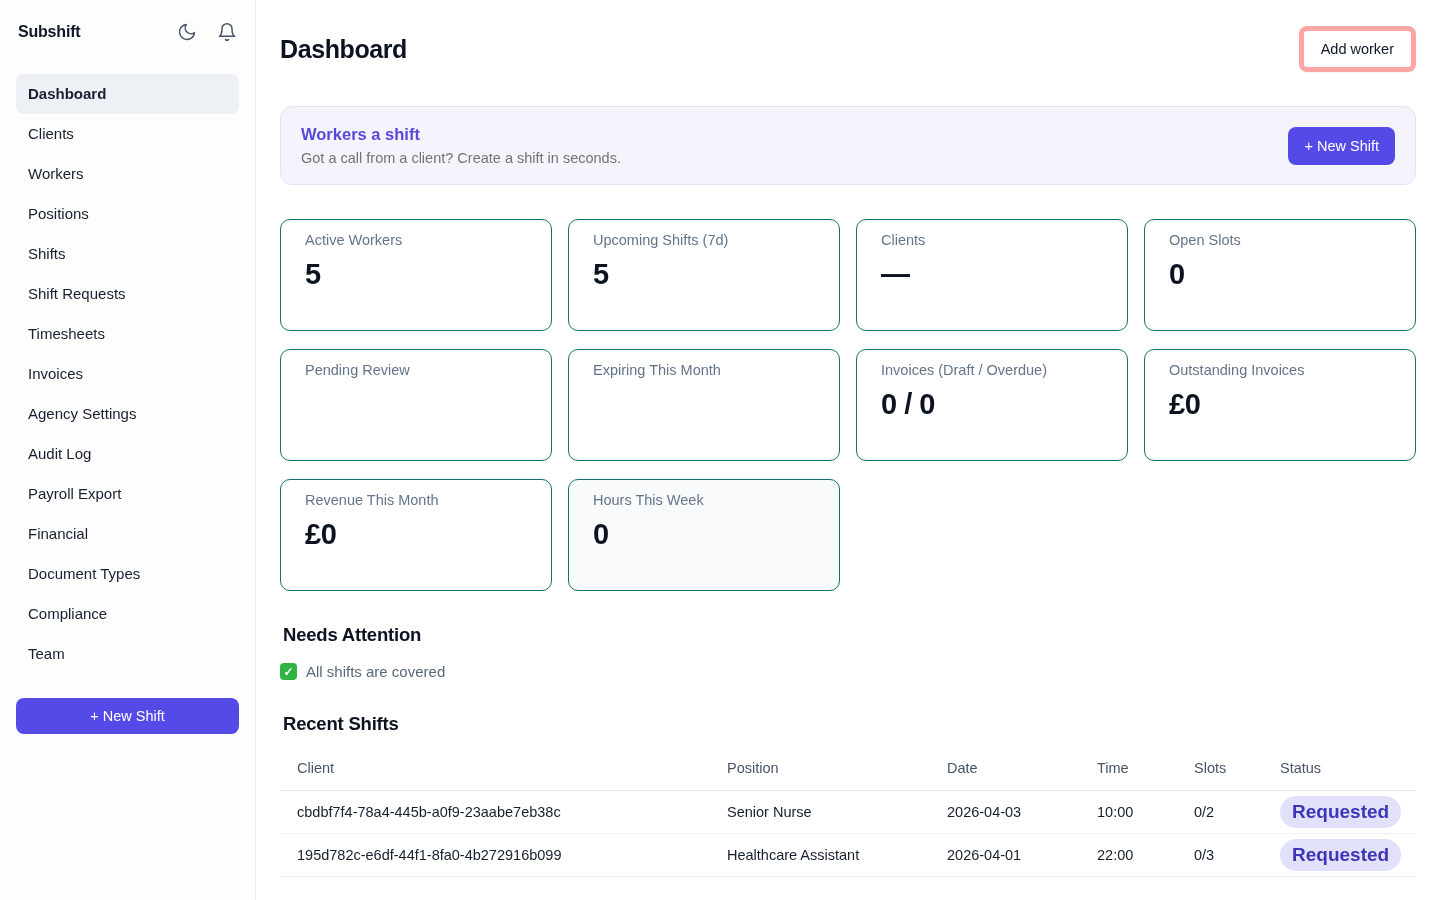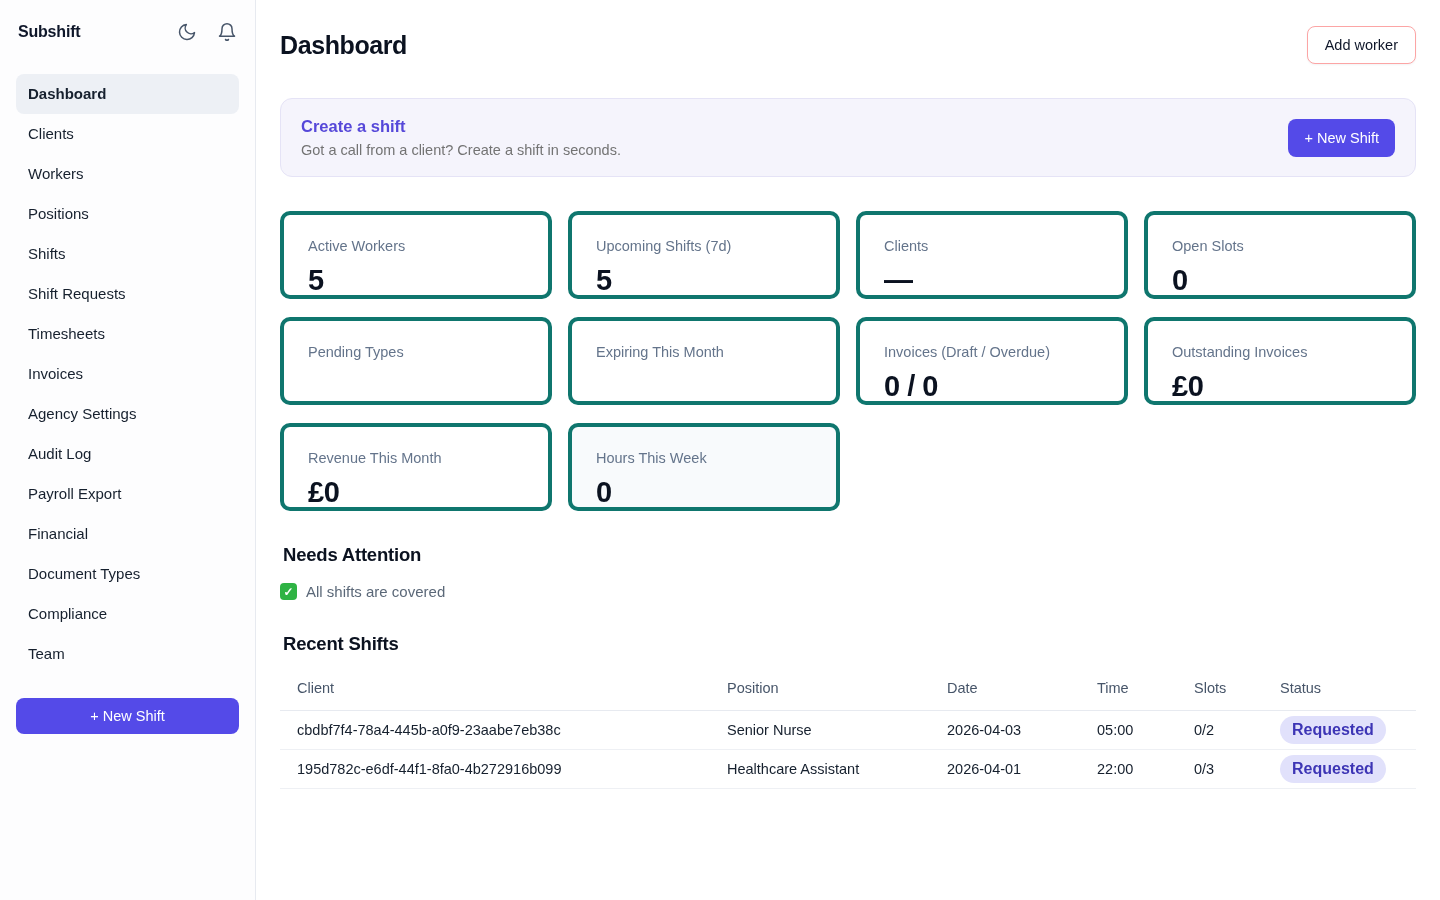--- a/index.html
+++ b/index.html
@@ -32,21 +32,21 @@
     margin-top: 24px; width: 100%; background: #544ae8; color: #fff;
     border: none; border-radius: 8px; padding: 10px 0;
     font-family: inherit; font-size: 14.5px; font-weight: 500; cursor: pointer;
   }
 
   
   .main { flex: 1; padding: 26px 24px 0; overflow: hidden; }
   .main-header { display: flex; align-items: center; justify-content: space-between; }
   .page-title { margin: 0; font-size: 25px; font-weight: 700; letter-spacing: -0.4px; color: #0b1220; }
   .add-worker-btn {
-    background: #fff; border: 1px solid #fca5a5; border-radius: 8px;
+    background: #fff; border: 5px solid #fca5a5; border-radius: 8px;
     padding: 10px 17px; font-family: inherit; font-size: 14.5px; font-weight: 500;
     color: #0f172a; cursor: pointer; box-shadow: 0 1px 2px rgba(16,24,40,.05);
   }
 
   .banner {
     margin-top: 34px; background: #f5f4fc; border: 1px solid #e5e3f6;
     border-radius: 12px; padding: 18px 20px;
     display: flex; align-items: center; justify-content: space-between;
   }
   .banner-title { color: #5648d9; font-size: 16.5px; font-weight: 700; margin-bottom: 6px; }
@@ -54,22 +54,22 @@
   .banner-btn {
     background: #544ae8; color: #fff; border: none; border-radius: 8px;
     padding: 11px 16px; font-family: inherit; font-size: 14.5px; font-weight: 500; cursor: pointer;
   }
 
   .stats {
     margin-top: 34px; display: grid;
     grid-template-columns: repeat(4, 1fr); gap: 18px 16px;
   }
   .stat-card {
-    background: #fff; border: 4px solid #0f766e; border-radius: 10px;
-    padding: 23px 24px; height: 88px;
+    background: #fff; border: 1px solid #0f766e; border-radius: 10px;
+    padding: 12px 24px; height: 112px;
   }
   .stat-card.tinted { background: #f8fafc; }
   .stat-label { color: #64748b; font-size: 14.5px; }
   .stat-value { margin-top: 10px; font-size: 29px; font-weight: 700; letter-spacing: -0.5px; color: #0b1220; min-height: 34px; }
 
   .section-title { margin: 33px 3px 0; font-size: 18.5px; font-weight: 700; color: #0b1220; letter-spacing: -0.2px; }
   .attention-row { margin-top: 17px; display: flex; align-items: center; gap: 9px; color: #5b6878; font-size: 15px; }
   .check-icon {
     width: 17px; height: 17px; background: #2fb344; border-radius: 4px;
     color: #fff; font-size: 12px; font-weight: 700;
@@ -80,21 +80,21 @@
   table.shifts thead th {
     text-align: left; color: #475569; font-size: 14.5px; font-weight: 500;
     padding: 12px 0 14px; border-bottom: 1px solid #e7eaf0;
   }
   table.shifts th:first-child, table.shifts td:first-child { padding-left: 17px; }
   table.shifts tbody td {
     font-size: 14.5px; color: #16202e; padding: 5px 0;
     border-bottom: 1px solid #eef0f4;
   }
   .badge {
-    background: #e1e1fb; color: #3d35b5; font-size: 16px; font-weight: 600;
+    background: #e1e1fb; color: #3d35b5; font-size: 19px; font-weight: 600;
     padding: 5px 12px; border-radius: 999px; display: inline-block;
   }
 </style>
 </head>
 <body>
 
 <div class="app">
 
   <aside class="sidebar">
     <div class="sidebar-header">
@@ -135,21 +135,21 @@
 
   <main class="main">
 
     <div class="main-header">
       <h1 class="page-title">Dashboard</h1>
       <button class="add-worker-btn">Add worker</button>
     </div>
 
     <div class="banner">
       <div>
-        <div class="banner-title">Create a shift</div>
+        <div class="banner-title">Workers a shift</div>
         <div class="banner-sub">Got a call from a client? Create a shift in seconds.</div>
       </div>
       <button class="banner-btn">+ New Shift</button>
     </div>
 
     <div class="stats" id="stats">
         <div class="stat-card">
           <div class="stat-label">Active Workers</div>
           <div class="stat-value">5</div>
         </div>
@@ -159,21 +159,21 @@
         </div>
         <div class="stat-card">
           <div class="stat-label">Clients</div>
           <div class="stat-value">—</div>
         </div>
         <div class="stat-card">
           <div class="stat-label">Open Slots</div>
           <div class="stat-value">0</div>
         </div>
         <div class="stat-card">
-          <div class="stat-label">Pending Types</div>
+          <div class="stat-label">Pending Review</div>
           <div class="stat-value"></div>
         </div>
         <div class="stat-card">
           <div class="stat-label">Expiring This Month</div>
           <div class="stat-value"></div>
         </div>
         <div class="stat-card">
           <div class="stat-label">Invoices (Draft / Overdue)</div>
           <div class="stat-value">0 / 0</div>
         </div>
@@ -215,21 +215,21 @@
             <th>Time</th>
             <th>Slots</th>
             <th>Status</th>
           </tr>
         </thead>
       <tbody id="shifts-body">
           <tr>
             <td>cbdbf7f4-78a4-445b-a0f9-23aabe7eb38c</td>
             <td>Senior Nurse</td>
             <td>2026-04-03</td>
-            <td>05:00</td>
+            <td>10:00</td>
             <td>0/2</td>
             <td><span class="badge">Requested</span></td>
           </tr>
           <tr>
             <td>195d782c-e6df-44f1-8fa0-4b272916b099</td>
             <td>Healthcare Assistant</td>
             <td>2026-04-01</td>
             <td>22:00</td>
             <td>0/3</td>
             <td><span class="badge">Requested</span></td>

